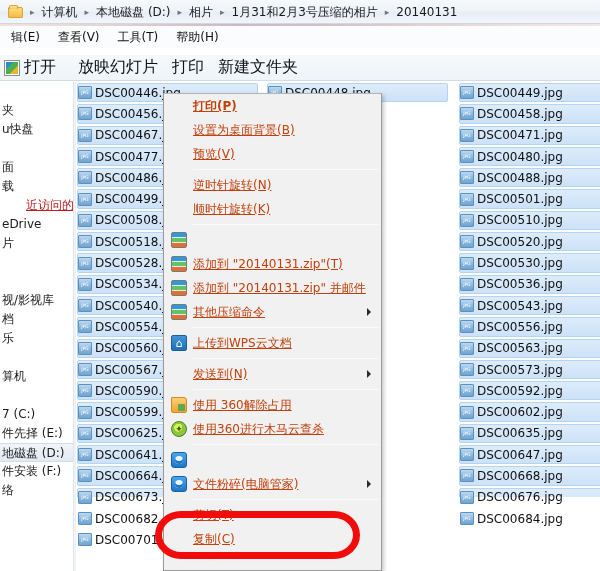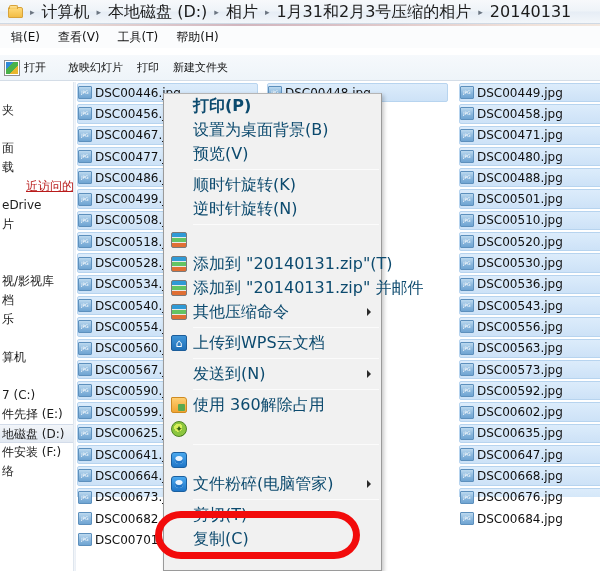--- a/index.html
+++ b/index.html
@@ -27,21 +27,21 @@
     position:absolute; left:0; top:2px; width:15px; height:11px;
     background:linear-gradient(to bottom,#ffda7a,#f2bd46);
     border:1px solid #d8a33a; border-radius:1px 2px 1px 1px;
   }
   .addr-folder-icon i:before{
     content:""; position:absolute; left:0; top:-3px; width:7px; height:3px;
     background:linear-gradient(to bottom,#ffe49a,#f6c95c); border:1px solid #d8a33a;
     border-bottom:none; border-radius:2px 2px 0 0;
   }
   .crumb {
-    font-size:16px; color:#1a1a1a; padding:1px 4px; white-space:nowrap; line-height:16px;
+    font-size:12px; color:#1a1a1a; padding:1px 4px; white-space:nowrap; line-height:16px;
   }
   .crumb-sep {
     color:#6a7480; font-size:9px; padding:0 3px; line-height:16px; user-select:none;
   }
 
   
   .reflect {
     position:absolute; left:0; top:24px; width:600px; height:6px;
     background:linear-gradient(to right,
       #efe1da 0%, #e8d8d2 12%, #d9c2c7 28%, #cfb2bb 40%,
@@ -67,21 +67,21 @@
     background:linear-gradient(to bottom,#f6f9fc 0%, #eef4f9 100%);
     border-bottom:1px solid #d4dde7;
     display:flex; align-items:center; padding-left:4px;
   }
   .tb-icon {
     width:16px; height:16px; margin-right:4px; position:relative; flex:0 0 auto;
     border:1px solid #8e8e8e; background:#fff;
   }
   .tb-icon b{ position:absolute; inset:1px; background:
       linear-gradient(to bottom right,#2f8ad8 0 33%, #49b24a 33% 66%, #e8b62c 66% 100%); display:block;}
-  .tb-item { font-size:11px; color:#111; padding:3px 12px 3px 2px; white-space:nowrap; }
+  .tb-item { font-size:16px; color:#111; padding:3px 12px 3px 2px; white-space:nowrap; }
   .tb-item.first{ padding-left:0; padding-right:20px;}
 
   
   .navpane {
     position:absolute; left:0; top:82px; width:73px; height:489px;
     background:#fff; overflow:hidden;
   }
   .nav-row {
     height:19px; line-height:19px; font-size:12px; color:#1b1b1b;
     padding-left:2px; white-space:nowrap; position:relative;
@@ -140,21 +140,21 @@
     z-index:50;
   }
   .ctx-gutter{
     position:absolute; left:1px; top:1px; width:28px; bottom:1px;
     background:#f1f1f1;
   }
   .ctx-item {
     position:relative; height:24px; display:flex; align-items:center;
     padding-left:29px; white-space:nowrap;
   }
-  .ctx-item .lbl { font-size:16px; color:#0c4a6e; line-height:14px; }
+  .ctx-item .lbl { font-size:12px; color:#c2410c; line-height:14px;text-decoration:underline; }
   .ctx-item.bold .lbl { font-weight:bold; }
   .ctx-sep { height:1px; margin:3px 2px 3px 2px; background:#dcdcdc; border-bottom:1px solid #fbfbfb; }
   .ctx-arrow {
     position:absolute; right:10px; top:50%; margin-top:-4px;
     width:0; height:0; border-left:4px solid #2a2a2a;
     border-top:4px solid transparent; border-bottom:4px solid transparent;
   }
   .ctx-ico {
     position:absolute; left:7px; top:50%; margin-top:-8px;
     width:16px; height:16px; border-radius:2px;
@@ -249,20 +249,21 @@
       </div>
     <span class="tb-item first">打开</span>
     <span class="tb-item">放映幻灯片</span>
     <span class="tb-item">打印</span>
     <span class="tb-item">新建文件夹</span>
   </div>
 
   <div class="navpane" id="navpane">
       <div class="nav-row"></div>
       <div class="nav-row">夹</div>
+      <div class="nav-row">u快盘</div>
       <div class="nav-row"></div>
       <div class="nav-row">面</div>
       <div class="nav-row">载</div>
       <div class="nav-row link">近访问的位置</div>
       <div class="nav-row">eDrive</div>
       <div class="nav-row">片</div>
       <div class="nav-row"></div>
       <div class="nav-row"></div>
       <div class="nav-row">视/影视库</div>
       <div class="nav-row">档</div>
@@ -603,24 +604,24 @@
         <span class="lbl">打印(P)</span>
       </div>
       <div class="ctx-item">
         <span class="lbl">设置为桌面背景(B)</span>
       </div>
       <div class="ctx-item">
         <span class="lbl">预览(V)</span>
       </div>
       <div class="ctx-sep"></div>
       <div class="ctx-item">
+        <span class="lbl">逆时针旋转(N)</span>
+      </div>
+      <div class="ctx-item">
         <span class="lbl">顺时针旋转(K)</span>
-      </div>
-      <div class="ctx-item">
-        <span class="lbl">逆时针旋转(N)</span>
       </div>
       <div class="ctx-sep"></div>
       <div class="ctx-item">
         <div class="ctx-ico ico-rar"></div>
       </div>
       <div class="ctx-item">
         <div class="ctx-ico ico-rar"></div>
         <span class="lbl">添加到 "20140131.zip"(T)</span>
       </div>
       <div class="ctx-item">
@@ -642,20 +643,21 @@
         <span class="lbl">发送到(N)</span>
         <div class="ctx-arrow"></div>
       </div>
       <div class="ctx-sep"></div>
       <div class="ctx-item">
         <div class="ctx-ico ico-folder360"></div>
         <span class="lbl">使用 360解除占用</span>
       </div>
       <div class="ctx-item">
         <div class="ctx-ico ico-360sec"></div>
+        <span class="lbl">使用360进行木马云查杀</span>
       </div>
       <div class="ctx-sep"></div>
       <div class="ctx-item">
         <div class="ctx-ico ico-qq"></div>
       </div>
       <div class="ctx-item">
         <div class="ctx-ico ico-qq"></div>
         <span class="lbl">文件粉碎(电脑管家)</span>
         <div class="ctx-arrow"></div>
       </div>

